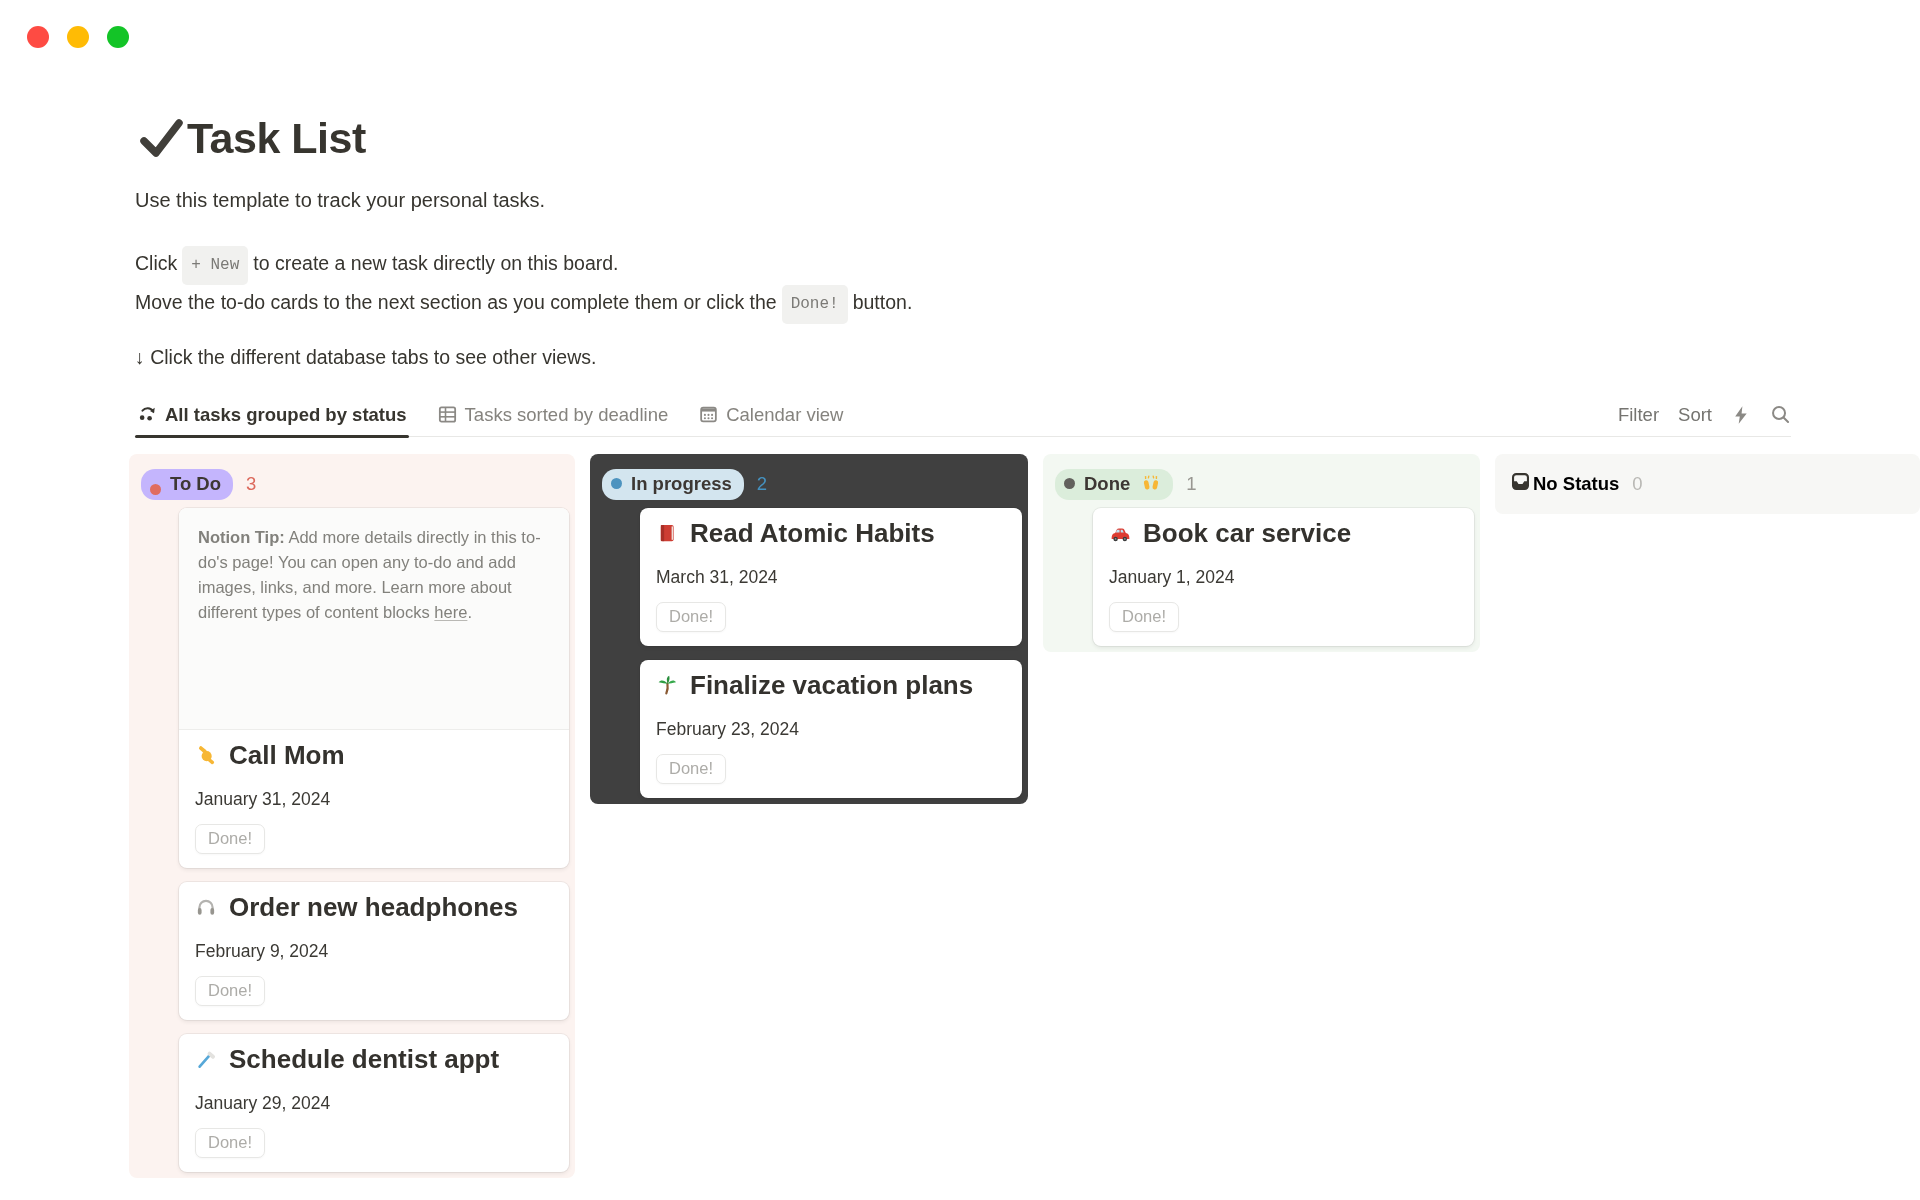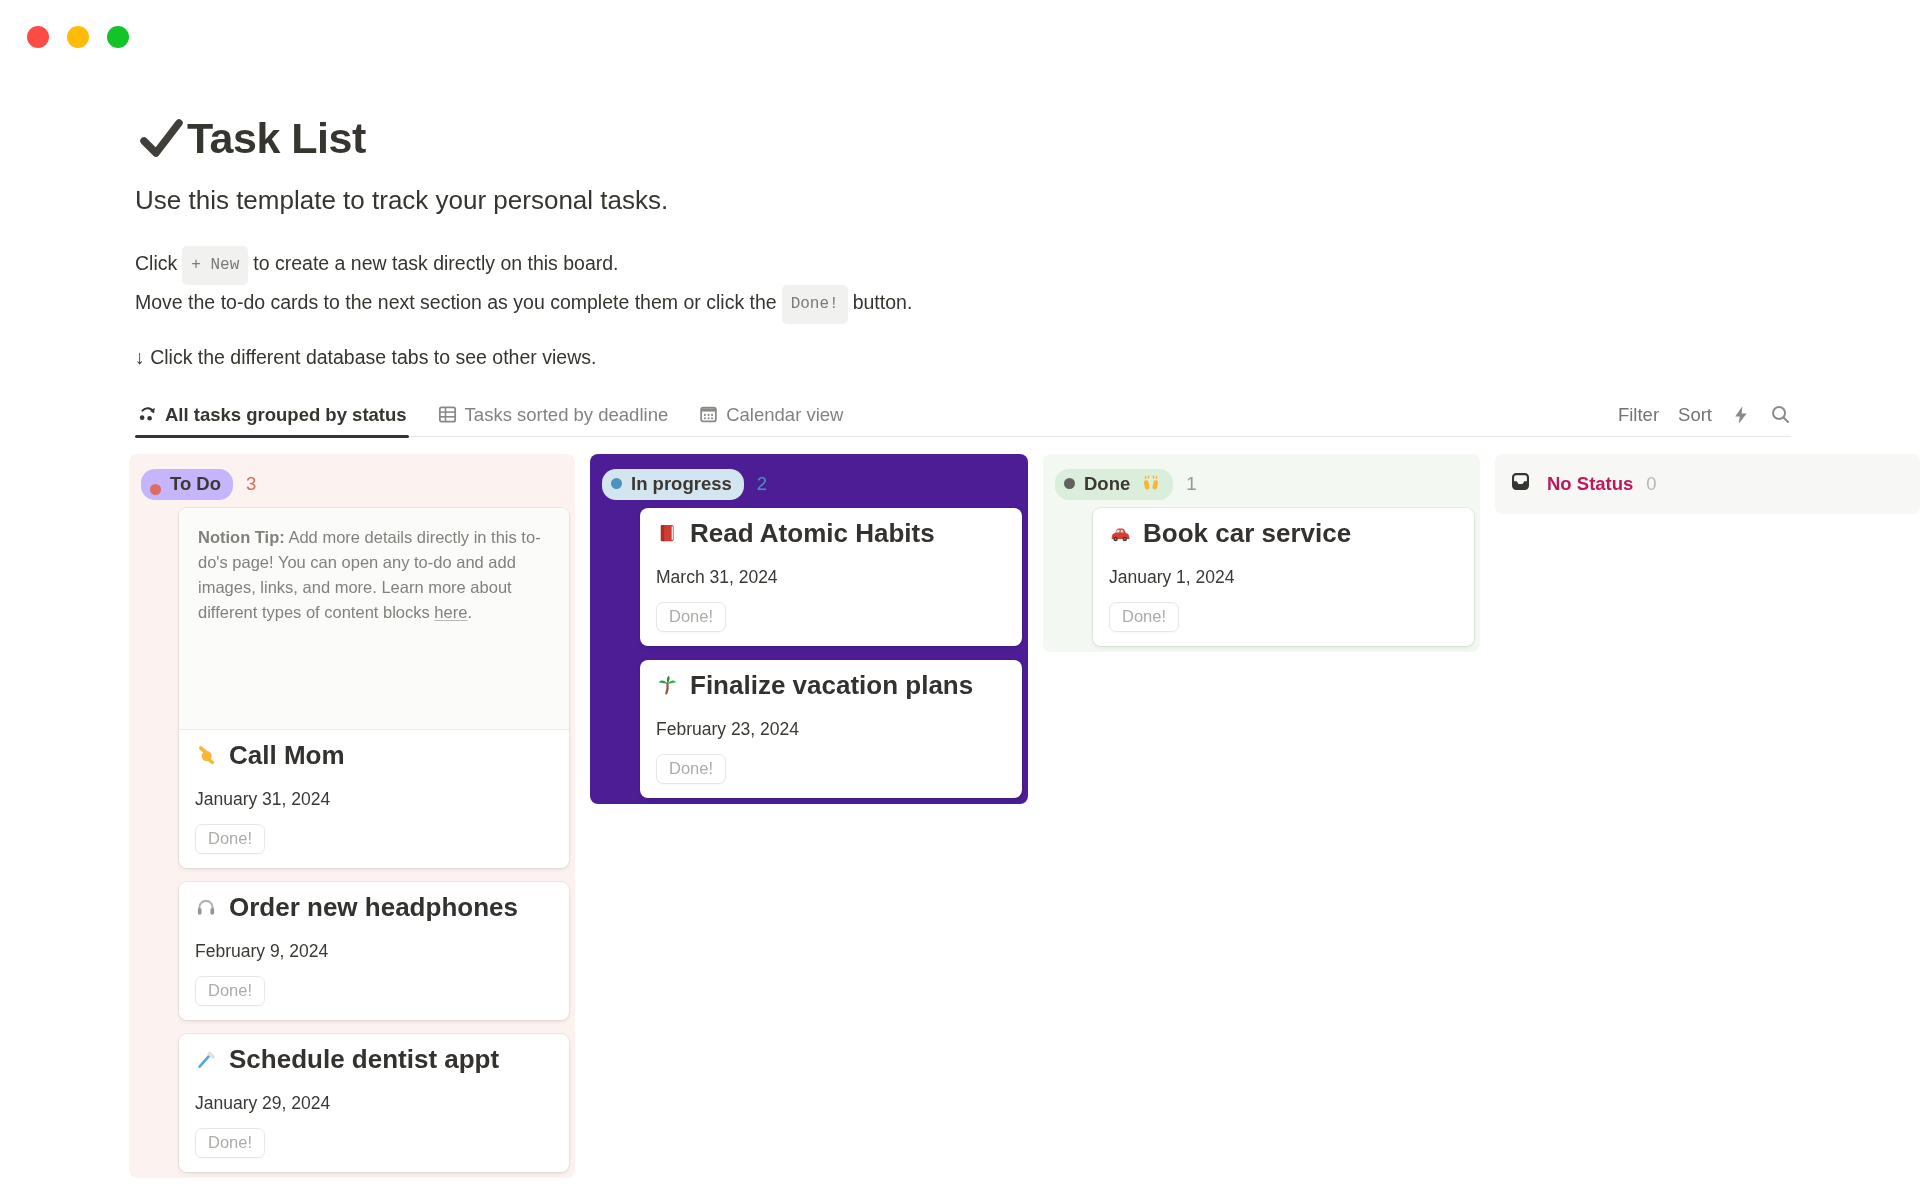--- a/index.html
+++ b/index.html
@@ -11,21 +11,21 @@
   .light { width:22px; height:22px; border-radius:50%; border:none; cursor:default; }
   .light.red{ background:#fe4b43; } .light.yellow{ background:#ffbb05; } .light.green{ background:#13c427; }
 
   .content { position:absolute; left:135px; top:0; width:1785px; }
 
   
   .title-row { margin-top:112px; display:flex; align-items:center; }
   .title-icon { width:52px; height:52px; display:flex; align-items:center; justify-content:center; }
   .page-title { font-size:43px; font-weight:700; letter-spacing:-0.5px; color:#37352f; }
 
-  .page-desc { margin-top:24px; font-size:26px; line-height:25px; }
+  .page-desc { margin-top:24px; font-size:20px; line-height:25px; }
 
   .para { margin-top:33px; font-size:19.5px; line-height:34px; max-width:1100px; }
   .chip { display:inline-block; background:#f1f1ef; border-radius:5px; padding:2px 9px 3px;
     font-family:"Liberation Mono", monospace; font-size:16px; color:#7b7a76; vertical-align:1px; margin:0 5px; }
   .para3 { margin-top:22px; font-size:19.5px; }
 
   
   .tabrow { margin-top:24px; height:44px; width:1656px; border-bottom:1px solid #e8e8e6;
     display:flex; align-items:center; }
   .tab { display:flex; align-items:center; gap:7px; height:44px; padding:0 2px; margin-right:26px;
@@ -34,40 +34,40 @@
   .tab.active::after { content:""; position:absolute; left:0; right:0; bottom:-1px; height:3px; background:#37352f; border-radius:2px; }
   .tab svg { display:block; }
   .toolbar { margin-left:auto; display:flex; align-items:center; gap:19px; }
   .tool-label { font-size:18.5px; color:#757470; cursor:pointer; }
   .tool-icon { cursor:pointer; display:flex; align-items:center; }
 
   
   .board { margin-left:-6px; margin-top:17px; display:flex; gap:15px; align-items:flex-start; width:1791px; }
   .column { border-radius:8px; padding:6px; }
   .col-todo       { width:446px; background:#fcf3f0; }
-  .col-inprogress { width:438px; background:#4c1d95; }
+  .col-inprogress { width:438px; background:#404040; }
   .col-done       { width:437px; background:#f3f8f2; }
   .col-nostatus   { width:425px; background:#f7f7f5; }
 
   .col-header { height:48px; display:flex; align-items:center; padding:0 6px; }
   .pill { display:inline-flex; align-items:center; gap:9px; border-radius:14px; padding:4px 12px 5px 9px;
     font-size:18.5px; font-weight:700; color:#3d3733; cursor:pointer; }
   .col-todo .pill { background:#c4b5fd;align-items:flex-end; }
   .col-inprogress .pill { background:#d3e5ef; }
   .col-done .pill { background:#dbeddb; }
   .dot { width:11px; height:11px; border-radius:50%; }
   .col-todo .dot { background:#e06c5f; }
   .col-inprogress .dot { background:#4d93bf; }
   .col-done .dot { background:#62615d; }
   .count { margin-left:13px; font-size:18.5px; font-weight:500; }
   .col-todo .count { color:#dc695c; }
   .col-inprogress .count { color:#4592c0; }
   .col-done .count { color:#989792; }
   .col-nostatus .count { color:#b9b8b4; }
-  .nostatus-head { display:inline-flex; align-items:center; gap:16px; font-size:18.5px; font-weight:700; color:#be185d; padding-left:3px; }
+  .nostatus-head { display:inline-flex; align-items:center; gap:2px; font-size:18.5px; font-weight:700; color:#000000; padding-left:3px; }
 
   .cards { display:flex; flex-direction:column; gap:14px;padding-left:44px; }
   .card { background:#ffffff; border-radius:8px; cursor:pointer;
     box-shadow: 0 0 0 1px rgba(15,15,15,0.055), 0 2px 4px rgba(15,15,15,0.07); overflow:hidden; }
   .card-preview { background:#fbfbfa; border-bottom:1px solid #ededeb; height:222px;
     padding:17px 19px; font-size:16.5px; line-height:25px; color:#82817c; }
   .tip-lead { font-weight:700; }
   .tip-link { color:#82817c; text-decoration:underline; text-decoration-color:#b9b8b4; text-underline-offset:2px; cursor:pointer; }
   .card-body { padding:12px 16px 14px; }
   .card-title-row { display:flex; align-items:center; gap:12px; }

